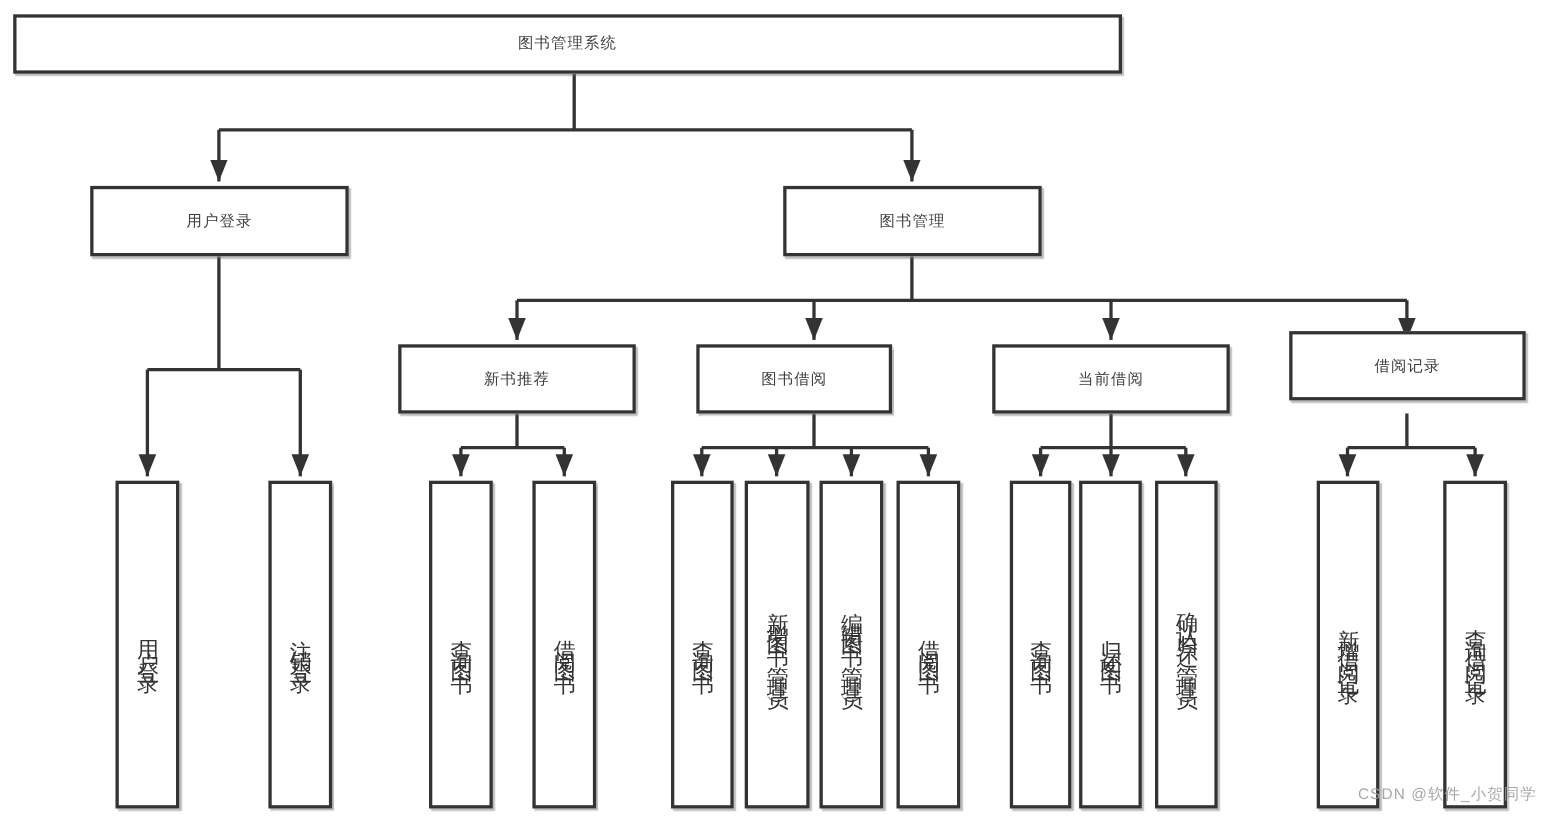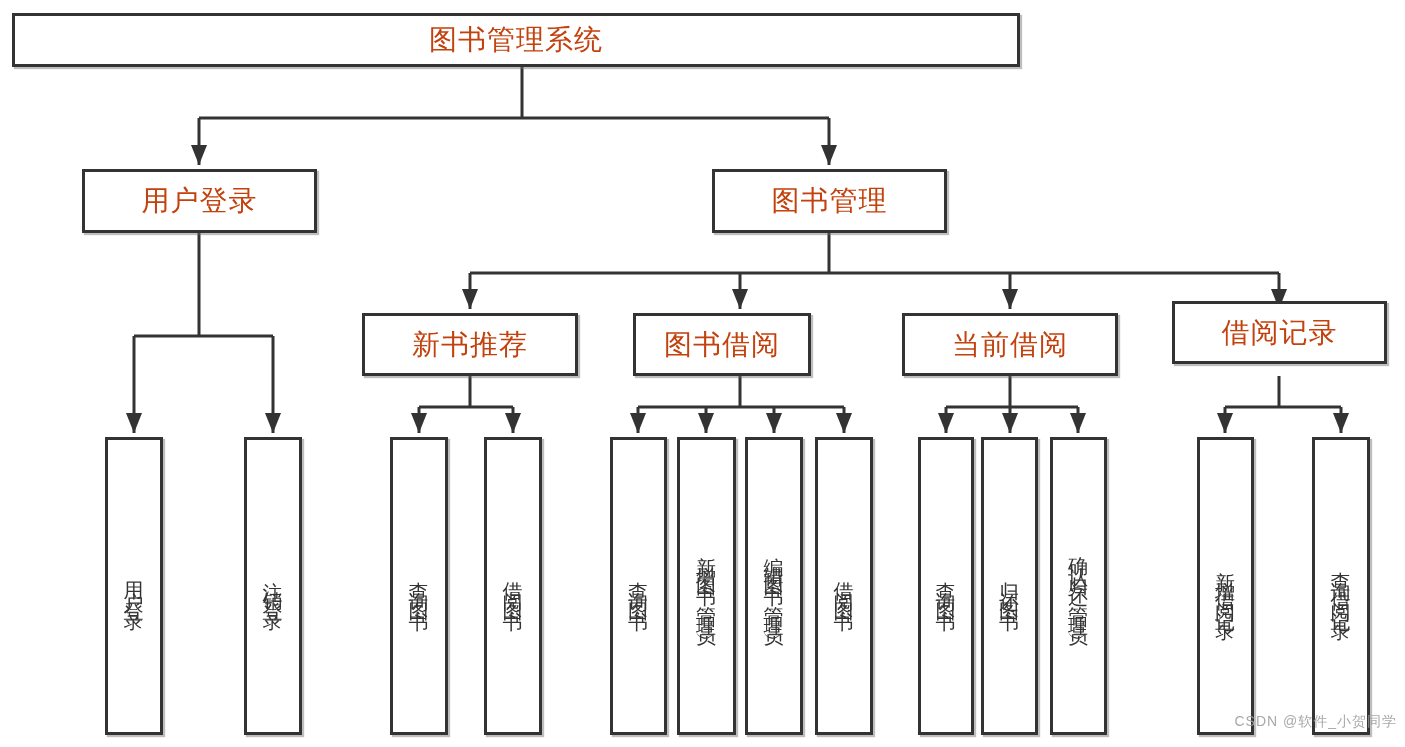--- a/index.html
+++ b/index.html
@@ -10,22 +10,22 @@
     background:#ffffff;
     overflow:hidden;
   }
   .connectors{position:absolute;left:0;top:0;z-index:1;}
   .node{
     position:absolute;
     box-sizing:border-box;
     border:3px solid #333333;
     background:#ffffff;
     display:flex;align-items:center;justify-content:center;
-    color:#c2410c;
-    font-size:28px;
+    color:#404040;
+    font-size:14px;
     letter-spacing:1px;
     z-index:2;
     box-shadow:2px 2px 1px rgba(110,110,110,0.45);
   }
   .vnode{
     position:absolute;
     box-sizing:border-box;
     border:3px solid #333333;
     background:#ffffff;
     display:flex;align-items:center;justify-content:center;

